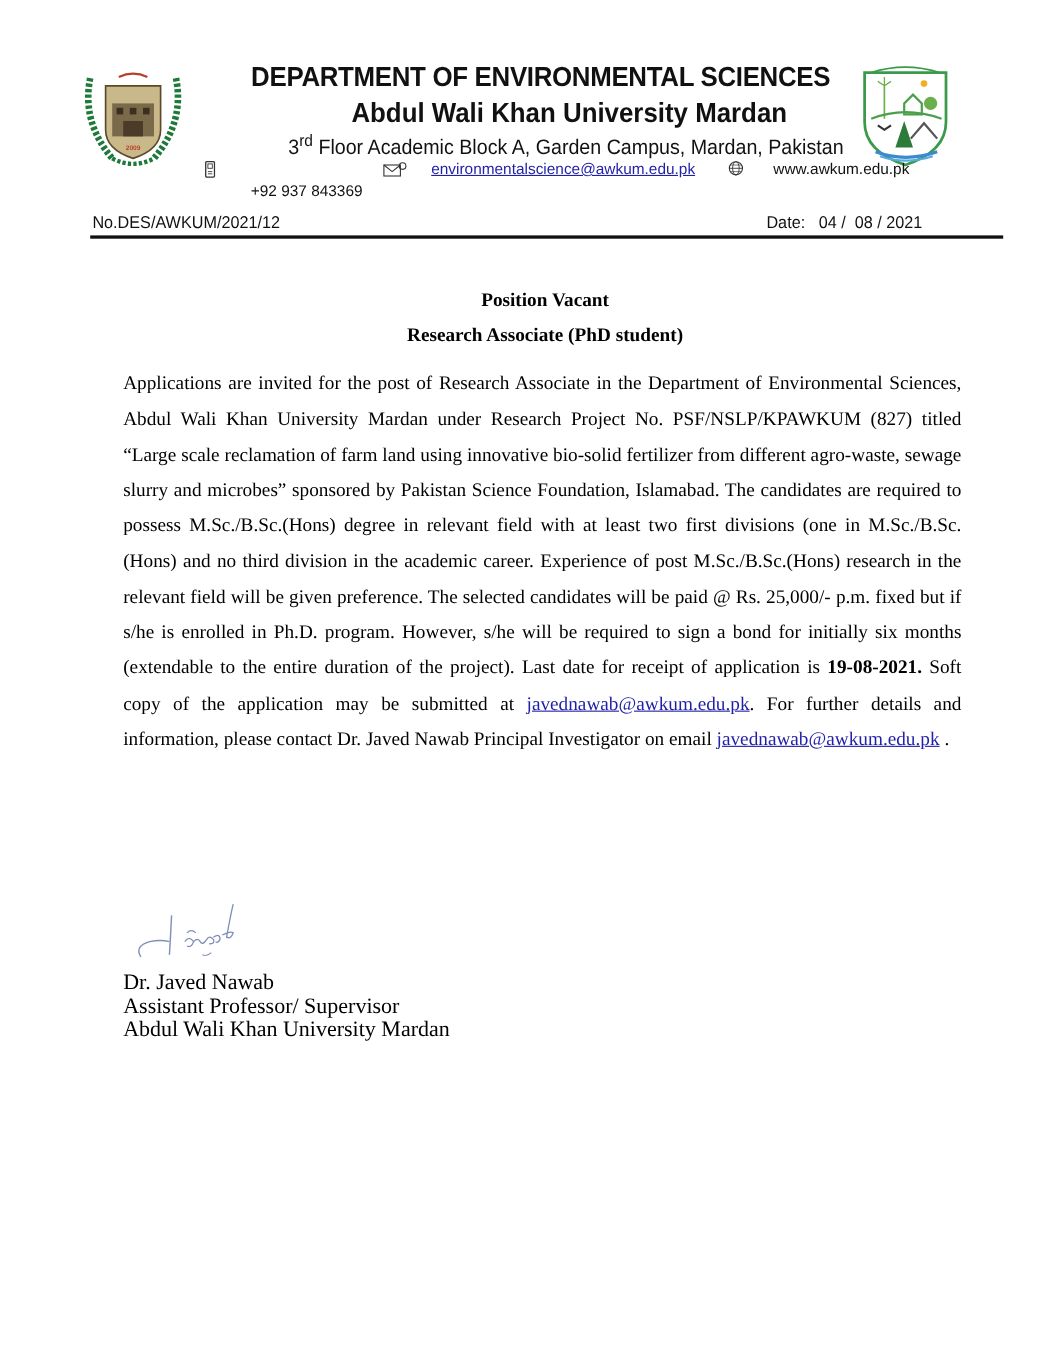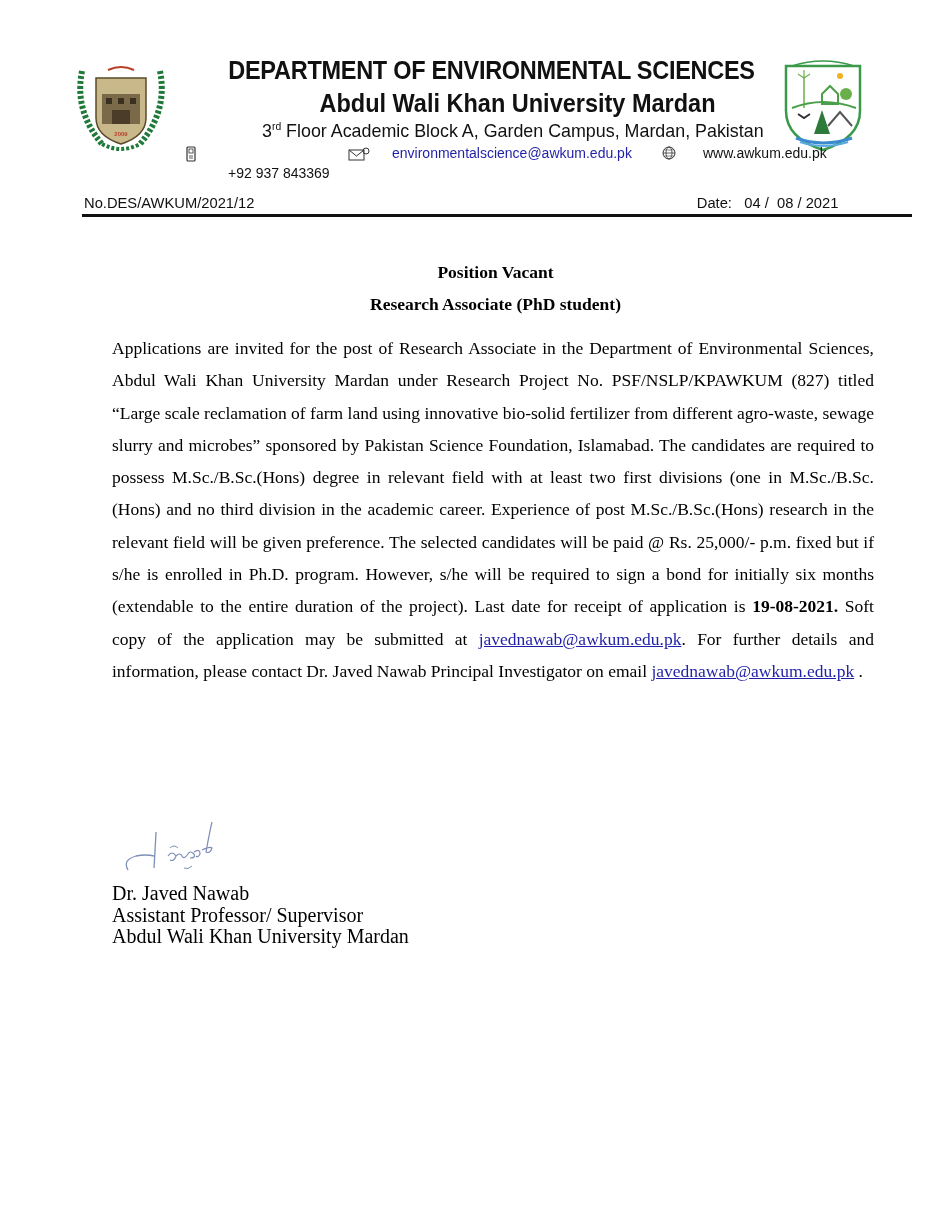--- a/index.html
+++ b/index.html
@@ -7,28 +7,28 @@
     .page { position: absolute; left: 0; top: 0; width: 951px; height: 1231px; background: #fff; }
 
     
     .logo-left { position: absolute; left: 72px; top: 56px; width: 98px; height: 100px; }
     .logo-right { position: absolute; left: 778px; top: 56px; width: 90px; height: 98px; }
 
     .lh-title { position: absolute; left: 0; width: 951px; text-align: center; font-family: "Liberation Sans", sans-serif; font-weight: bold; color: #111; white-space: nowrap; }
     .lh-dept { top: 56px; font-size: 25px; letter-spacing: -0.3px; transform: scaleX(0.94); left: 16px; }
     .lh-univ { top: 89px; font-size: 25px; left: 42px; transform: scaleX(0.94); }
     .lh-addr { position: absolute; top: 120px; left: 262px; font-family: "Liberation Sans", sans-serif; font-size: 19px; color: #111; white-space: nowrap; transform: scaleX(0.94); transform-origin: left; }
-    .lh-addr sup { font-size: 11px; vertical-align: 7px; text-align: center; }
+    .lh-addr sup { font-size: 15px; vertical-align: 7px; text-align: center; }
 
     .contact-row { position: absolute; top: 145px; left: 186px; height: 20px; font-family: "Liberation Sans", sans-serif; font-size: 14px; color: #111; white-space: nowrap; }
     .contact-row > * { position: absolute; top: 0; }
     .c-phone-icon { left: 0; top: 1px; }
     .c-phone { left: 42px; margin-top: 20px; }
     .c-mail-icon { left: 162px; top: 2px; }
-    .c-email { left: 206px; color: #1a0dab; color: #1f1fa8; text-align: center; }
+    .c-email { left: 206px; color: #1a0dab; text-decoration: underline; color: #1f1fa8; text-align: center; }
     .c-globe-icon { left: 476px; top: 1px; }
     .c-web { left: 517px; }
 
     .ref-row { position: absolute; top: 194px; left: 84px; width: 830px; font-family: "Liberation Sans", sans-serif; font-size: 15.5px; color: #111; transform: scaleX(0.95); transform-origin: left; }
     .ref-no { position: absolute; left: 0; top: 0; }
     .ref-date { position: absolute; left: 645px; top: 0; white-space: pre; }
     .rule { position: absolute; top: 214px; left: 82px; width: 830px; height: 3px; background: #111; }
 
     
     .heading { position: absolute; left: 0; width: 951px; text-align: center; font-family: "Liberation Serif", serif; font-weight: bold; font-size: 17.5px; margin-left: 20px; }

